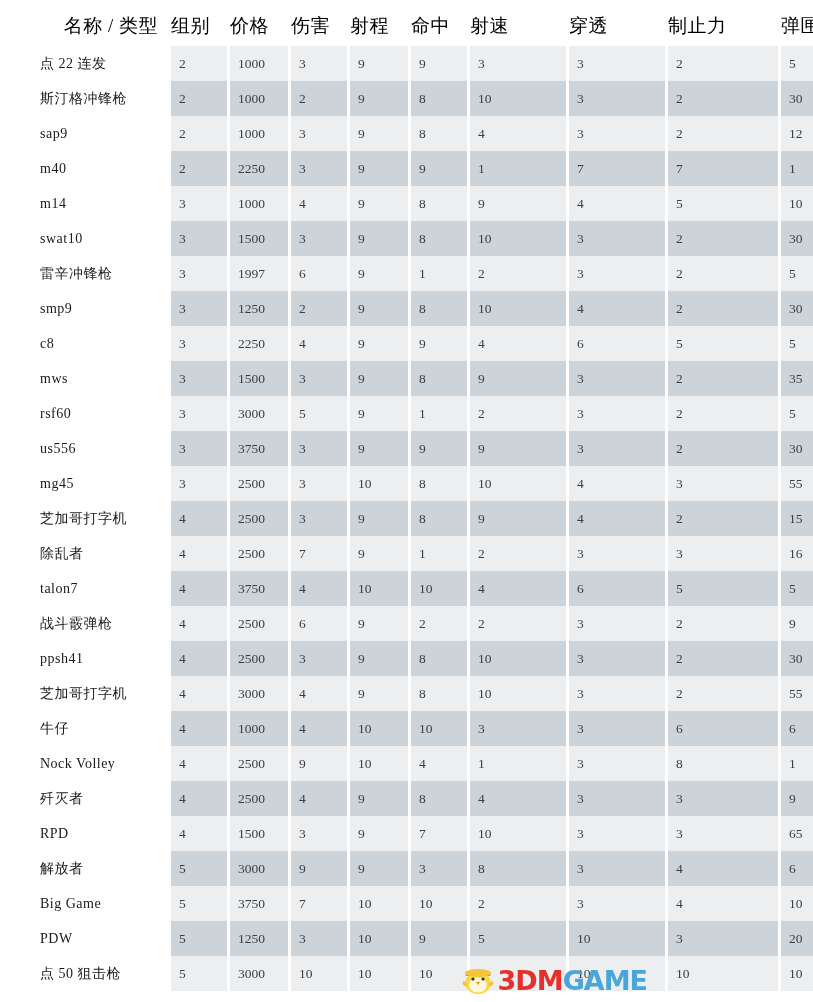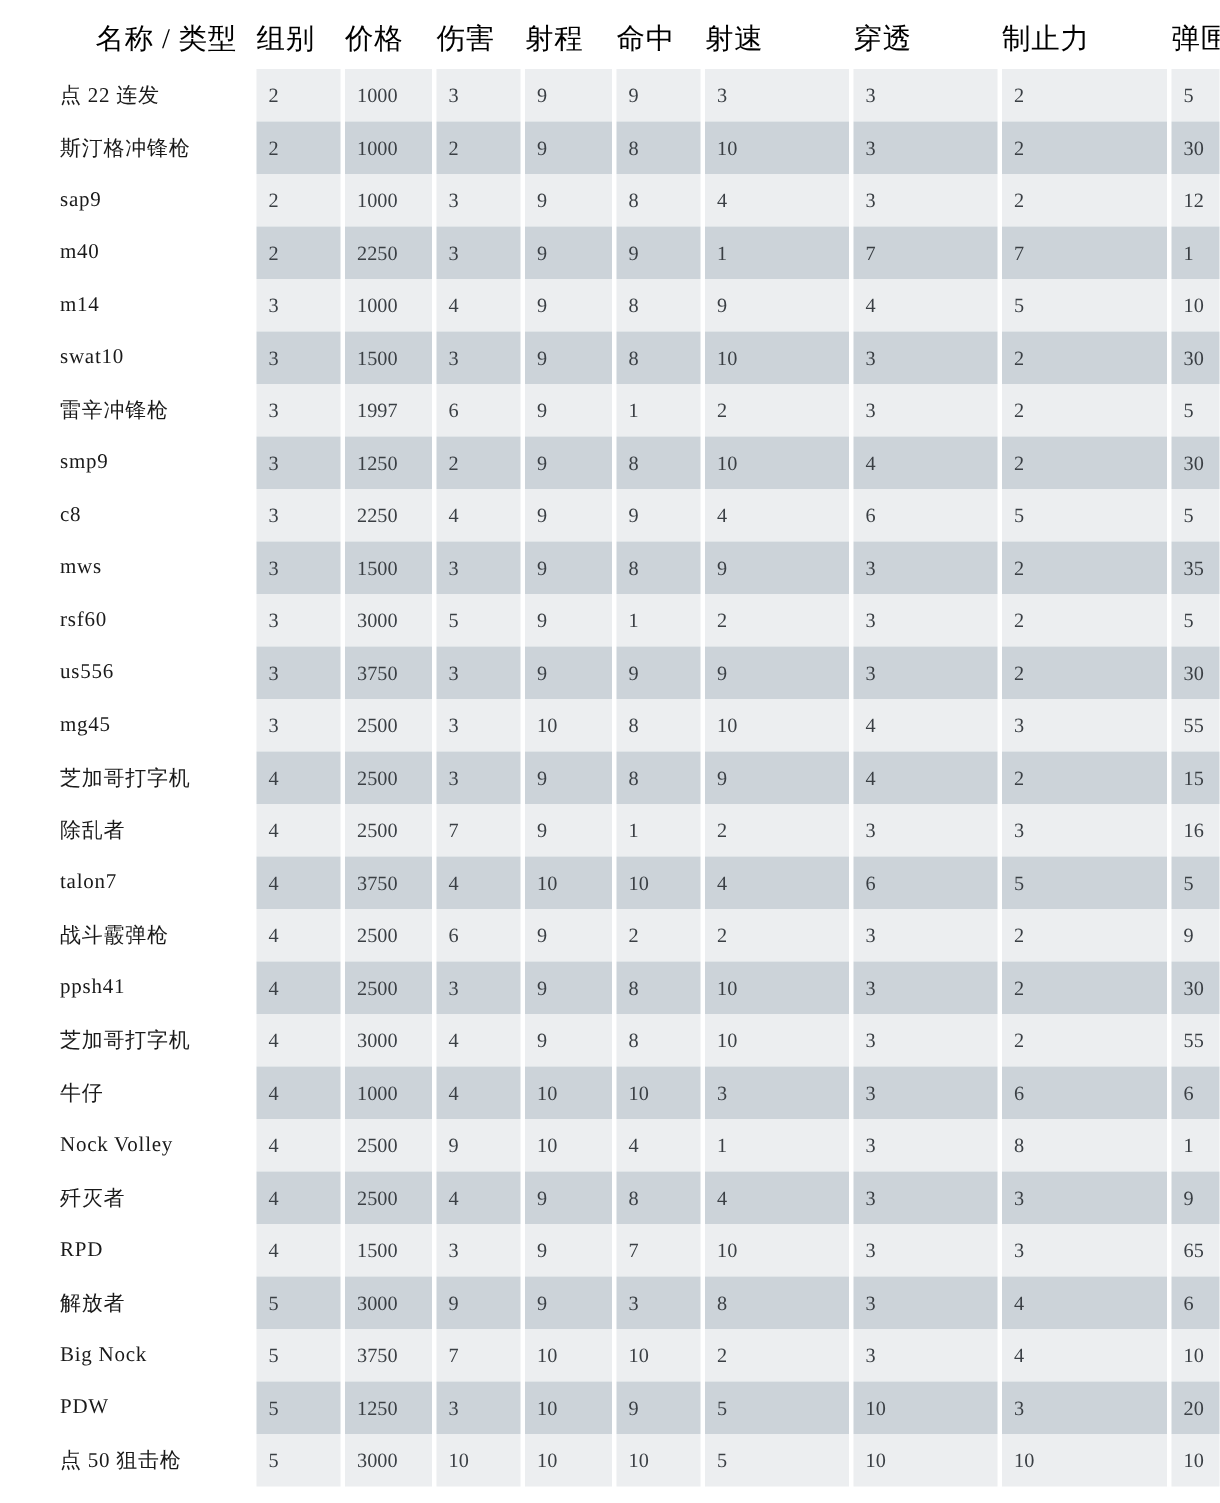--- a/index.html
+++ b/index.html
@@ -414,21 +414,21 @@
           <td>3000</td>
           <td>9</td>
           <td>9</td>
           <td>3</td>
           <td>8</td>
           <td>3</td>
           <td>4</td>
           <td>6</td>
         </tr>
         <tr class="odd">
-          <td class="name">Big Nock</td>
+          <td class="name">Big Game</td>
           <td>5</td>
           <td>3750</td>
           <td>7</td>
           <td>10</td>
           <td>10</td>
           <td>2</td>
           <td>3</td>
           <td>4</td>
           <td>10</td>
         </tr>
@@ -452,14 +452,31 @@
           <td>10</td>
           <td>10</td>
           <td>5</td>
           <td>10</td>
           <td>10</td>
           <td>10</td>
         </tr>
       </tbody>
   </table>
 
+  <div id="watermark">
+    <div class="chick">
+      <svg viewBox="0 0 38 32" width="38" height="32" xmlns="http://www.w3.org/2000/svg">
+        <ellipse cx="19" cy="19" rx="13" ry="11" fill="#f7d84b"></ellipse>
+        <ellipse cx="19" cy="21" rx="9" ry="7.5" fill="#fdf6d8"></ellipse>
+        <path d="M5 17 Q2 19 5 22 Q8 23 9 20 Z" fill="#f3c637"></path>
+        <path d="M33 17 Q36 19 33 22 Q30 23 29 20 Z" fill="#f3c637"></path>
+        <path d="M6 11 Q19 4 32 11 Q30 13 19 9 Q8 13 6 11 Z" fill="#e8302a"></path>
+        <ellipse cx="19" cy="9" rx="13" ry="4" fill="#f3c637"></ellipse>
+        <circle cx="14" cy="15" r="1.6" fill="#3a3028"></circle>
+        <circle cx="24" cy="15" r="1.6" fill="#3a3028"></circle>
+        <path d="M17 18 L21 18 L19 21 Z" fill="#f09a1e"></path>
+      </svg>
+    </div>
+    <span class="wm-text wm-3dm">3DM</span>
+      <span class="wm-text wm-game">GAME</span>
+  </div>
 
 </div>
 
 </body></html>

